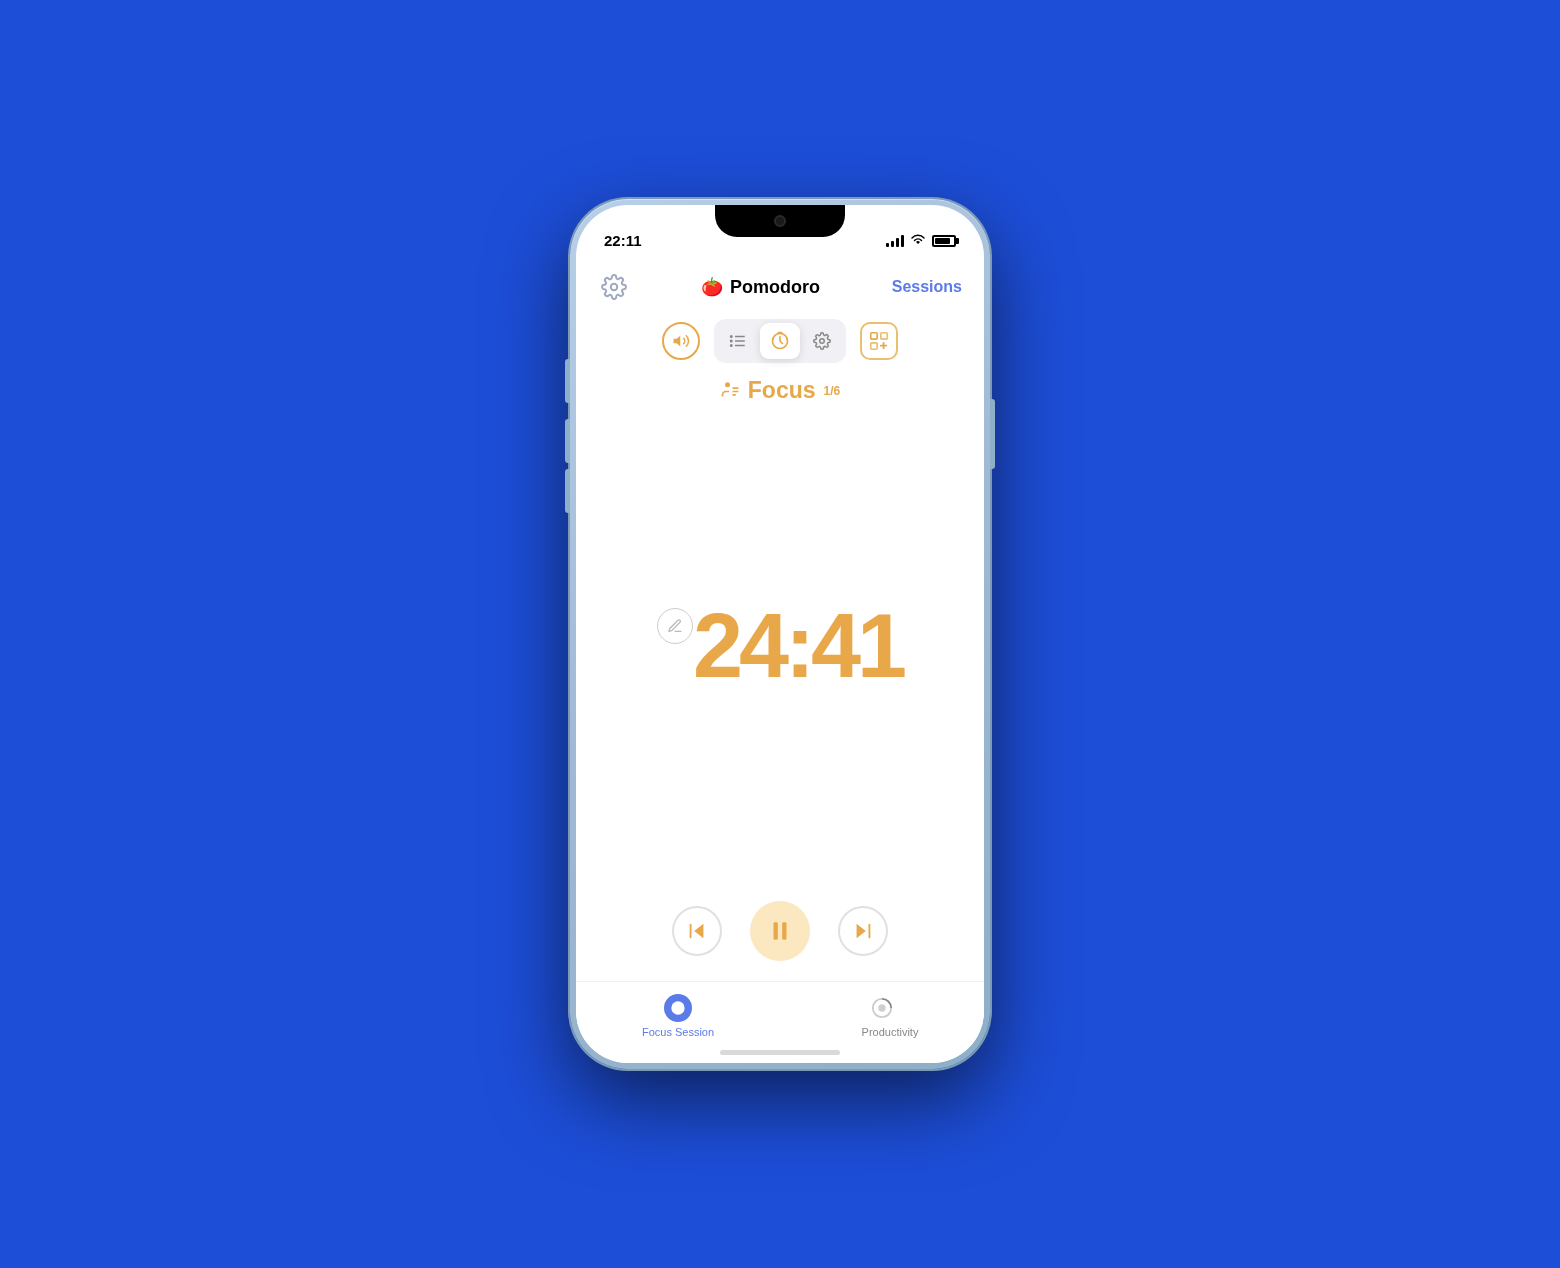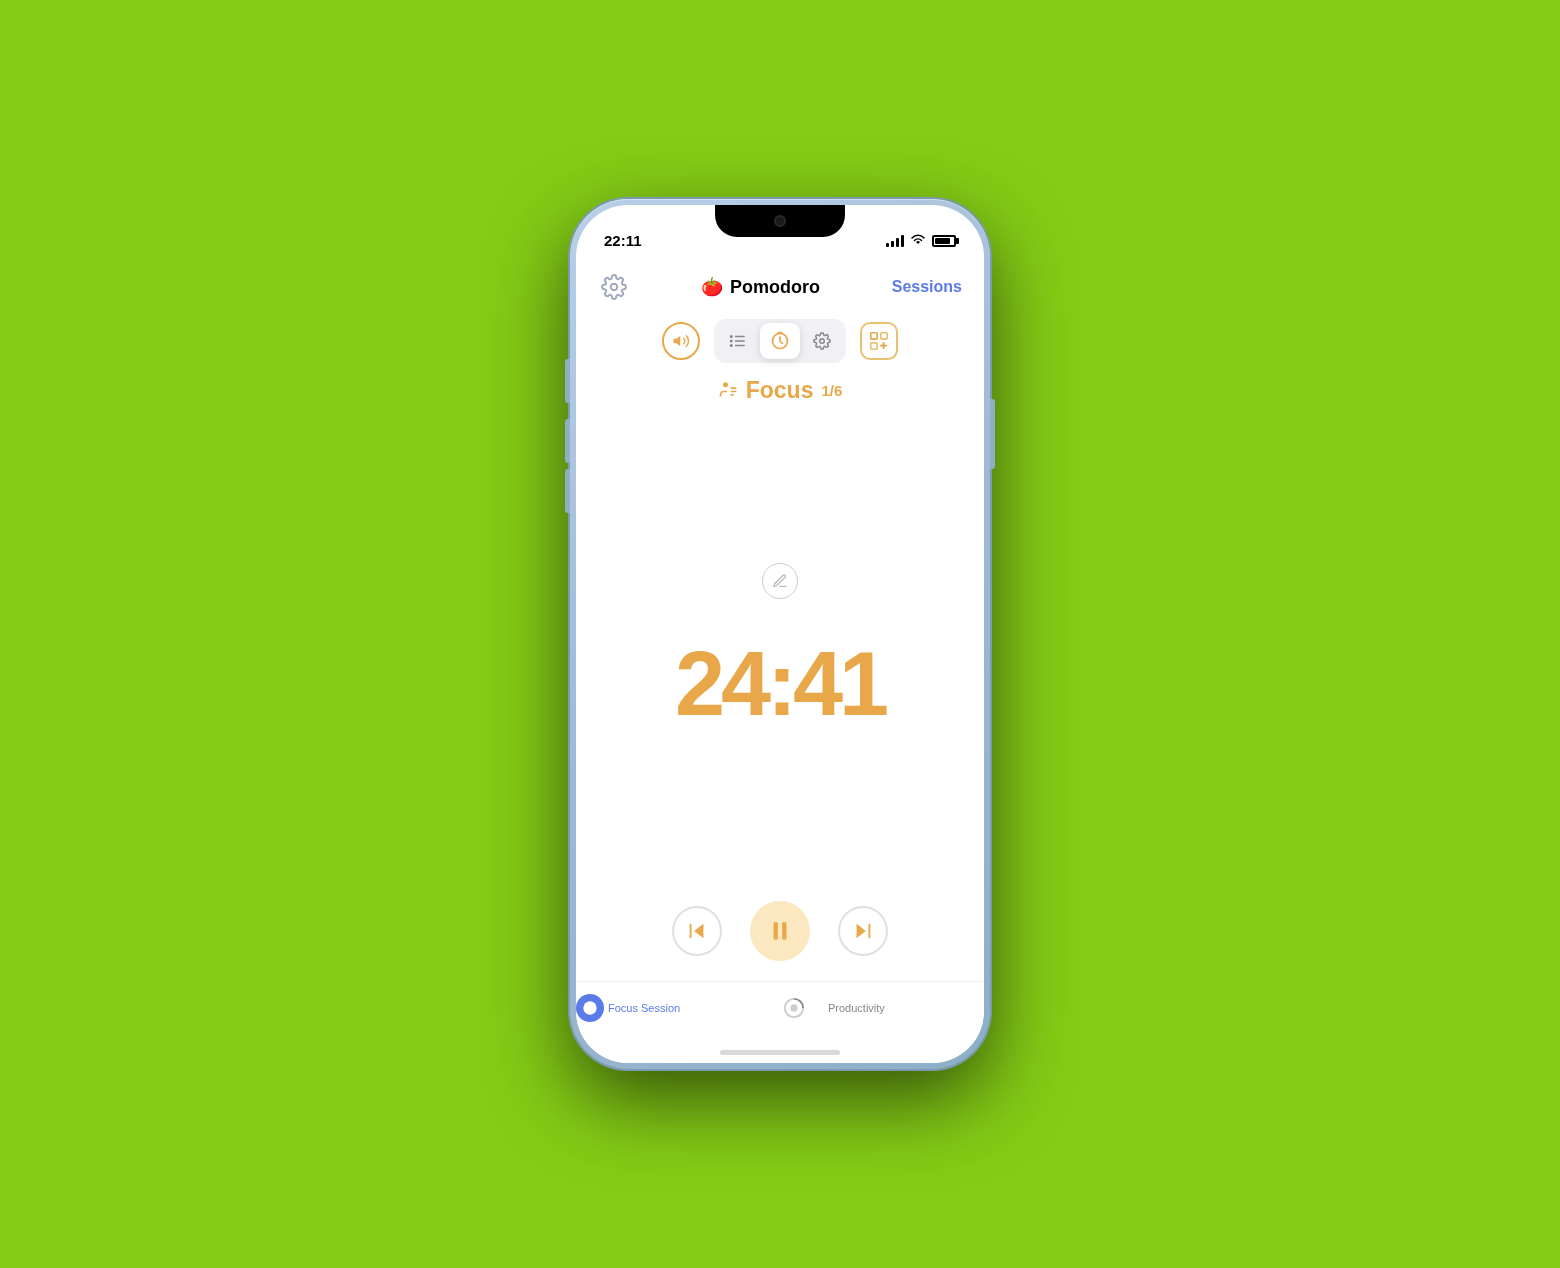--- a/index.html
+++ b/index.html
@@ -8,21 +8,21 @@
       display: flex;
       justify-content: center;
       align-items: center;
       min-height: 100vh;
       font-family: -apple-system, BlinkMacSystemFont, 'SF Pro Display', 'Helvetica Neue', sans-serif;
     }
 
     .scene {
       width: 1560px;
       height: 1268px;
-      background: #84cc16;
+      background: #1d4ed8;
       display: flex;
       justify-content: center;
       align-items: center;
       position: relative;
     }
 
     
     .phone-outer {
       width: 420px;
       height: 870px;
@@ -296,30 +296,30 @@
       font-size: 16px;
     }
 
     .focus-label {
       font-size: 23px;
       font-weight: 600;
       color: #e8a84a;
     }
 
     .focus-count {
-      font-size: 15px;
+      font-size: 12px;
       font-weight: 600;
       color: #e8a84a;
     }
 
     
     .timer-area {
       flex: 1;
       display: flex;
-      flex-direction: column;
+      flex-direction: row;
       align-items: center;
       justify-content: center;
       position: relative;
     }
 
     .pencil-btn {
       width: 36px;
       height: 36px;
       border-radius: 50%;
       border: 1.5px solid #ccc;
@@ -377,20 +377,21 @@
       height: 82px;
       border-top: 1px solid #f0f0f0;
       display: flex;
       align-items: flex-start;
       justify-content: space-around;
       padding-top: 12px;
     }
 
     .tab-bar-item {
       display: flex;
+      flex-direction: column;
       align-items: center;
       gap: 4px;
       cursor: pointer;
       flex: 1;
     }
 
     .tab-bar-icon {
       width: 28px;
       height: 28px;
       border-radius: 50%;

